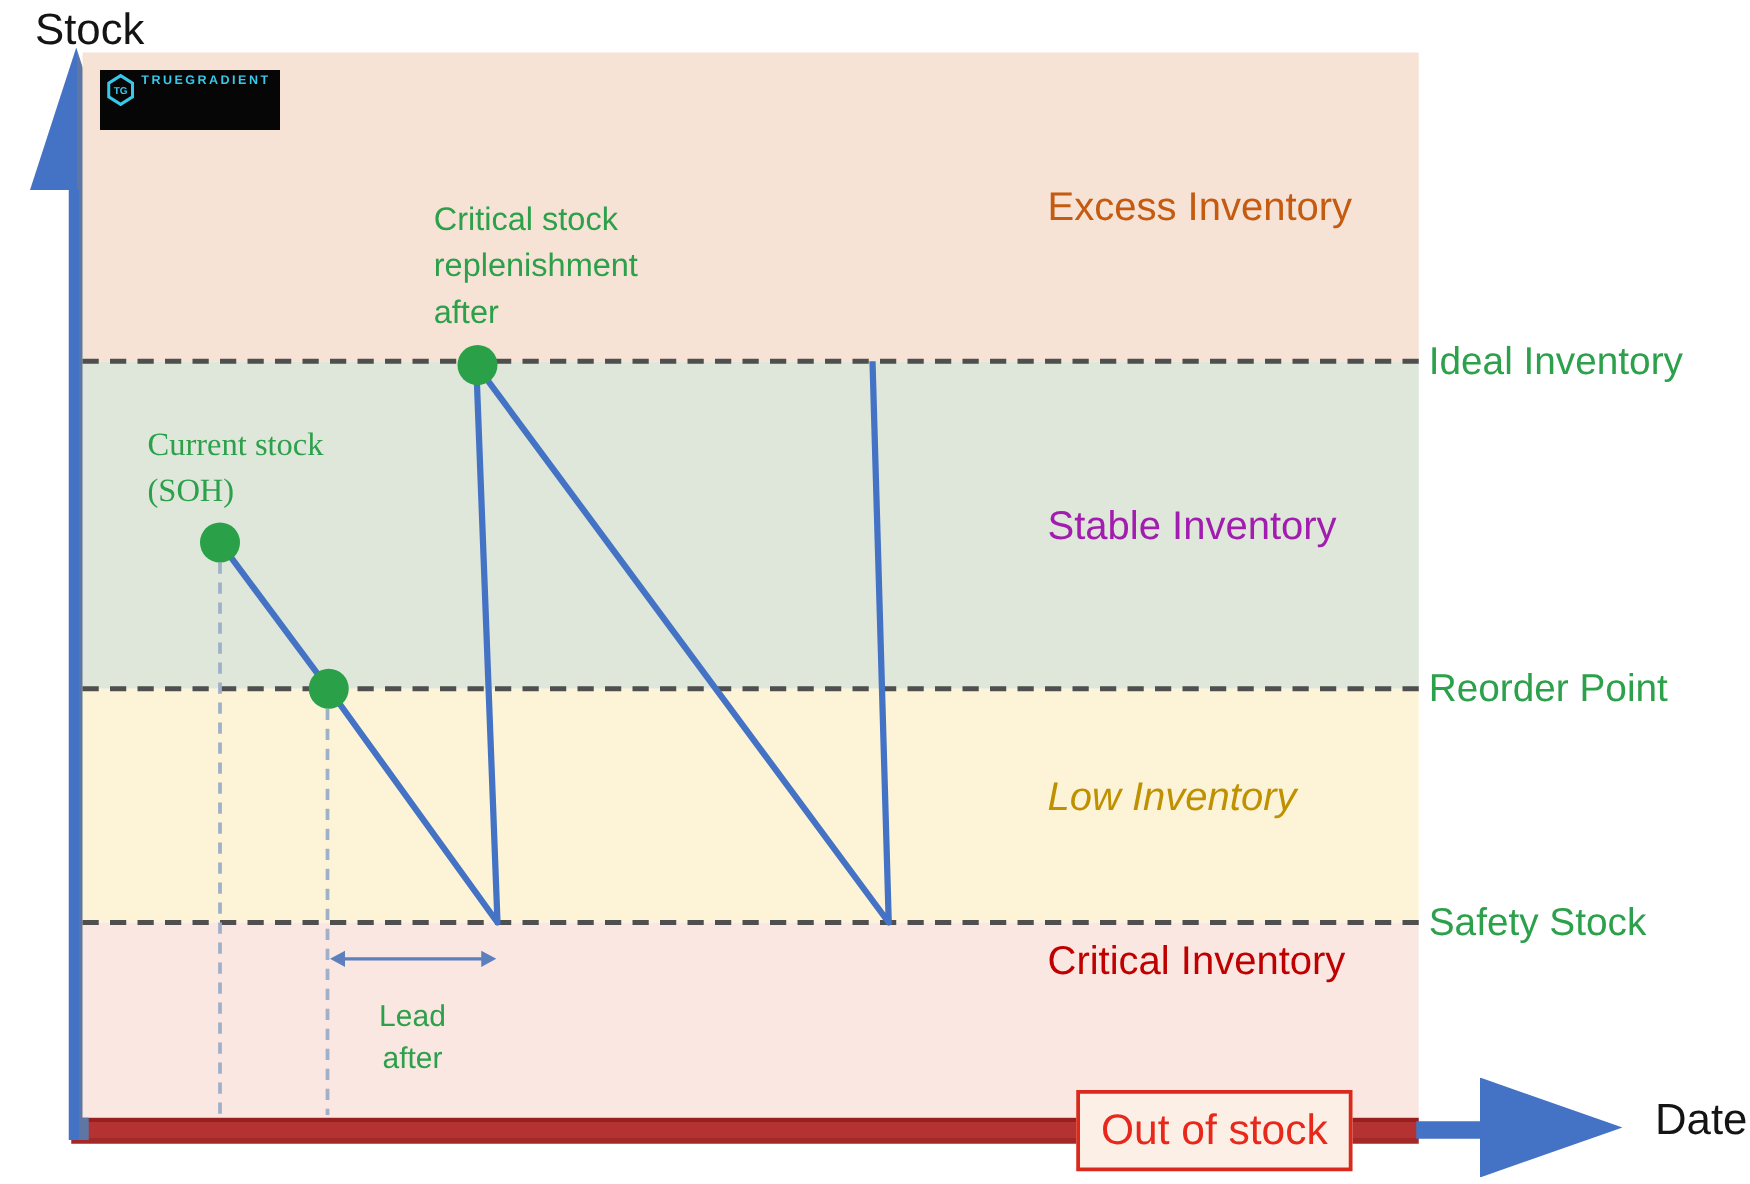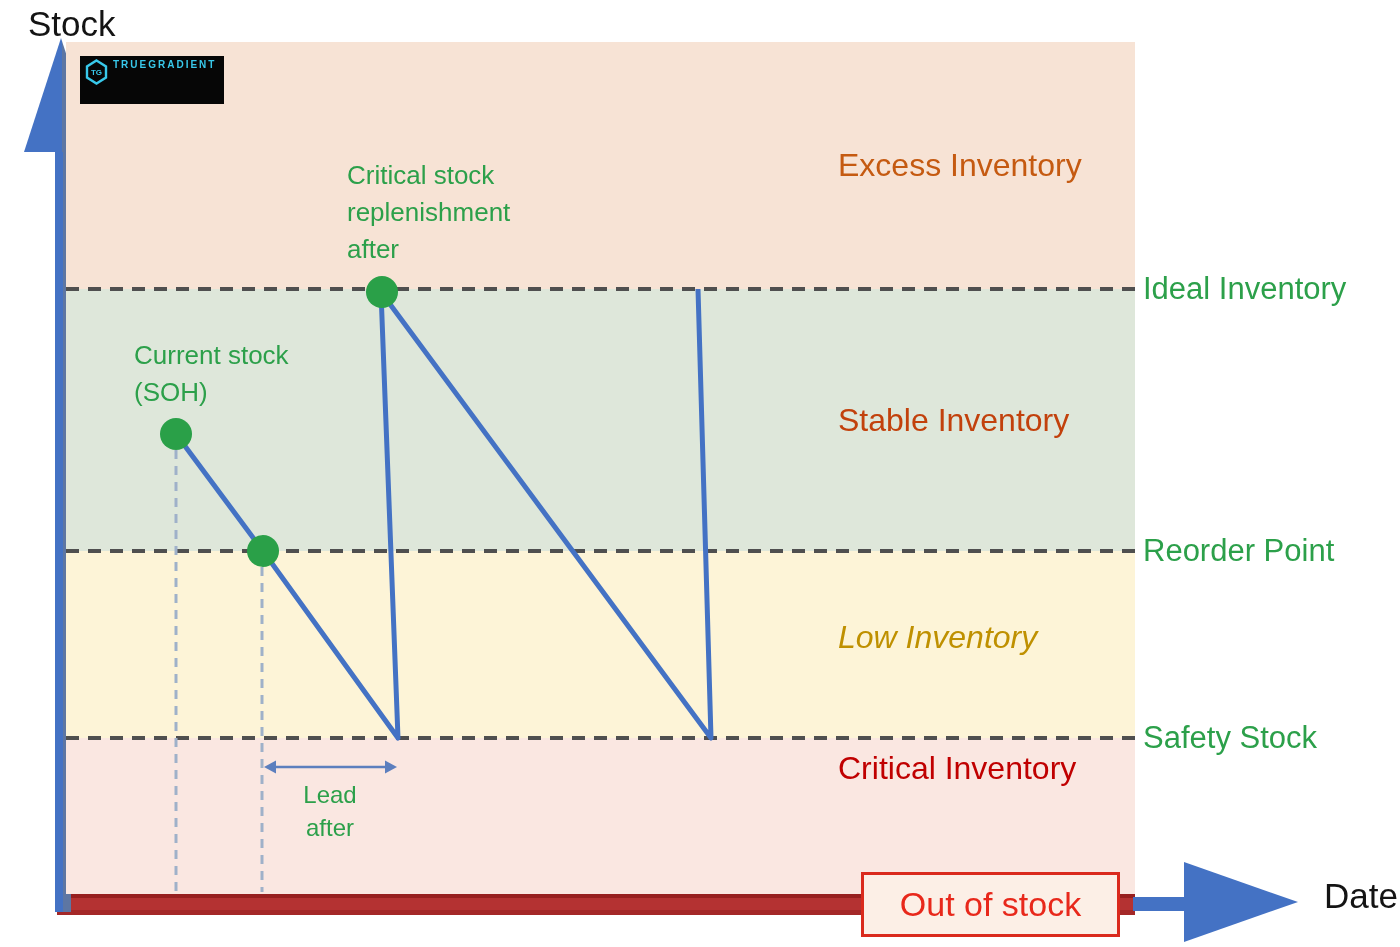--- a/index.html
+++ b/index.html
@@ -29,49 +29,49 @@
   
   .x-shaft { position:absolute; left:1133px; top:897px; width:54px; height:14px; background:#4472c4; }
   .x-head  { position:absolute; left:1184px; top:862px; width:114px; height:80px; background:#4472c4;
              clip-path:polygon(0% 0%, 100% 50%, 0% 100%); }
 
   
   .stock-bar { position:absolute; left:57px; top:894px; width:1078px; height:21px;
                background:linear-gradient(180deg,#971f1f 0 18%, #b43232 18% 78%, #a42828 78% 100%); }
 
   
-  .oos-box { position:absolute; left:861px; top:872px; width:259px; height:65px;
+  .oos-box { position:absolute; left:861px; top:872px; width:221px; height:65px;
              background:#fcefe6; border:3px solid #da2a1d; display:flex; align-items:center; justify-content:center; z-index:6; }
   .oos-text { color:#e8281b; font-size:34px; font-weight:500; white-space:nowrap; }
 
   
   .annotation { position:absolute; font-size:26px; line-height:37px; font-weight:500; white-space:nowrap; }
   #annot-updated-stock { left:347px; top:157px; }
-  #annot-current-stock { left:134px; top:337px; }
+  #annot-current-stock { left:118px; top:337px;font-family:Liberation Serif, serif; }
   #annot-lead-time { left:268px; top:778px; width:124px; text-align:center; font-size:24px; line-height:33px; }
 
   
   .logo { position:absolute; left:80px; top:56px; height:48px; background:#060606;
           display:flex; align-items:flex-start; gap:5px; padding:3px 8px 3px 5px; z-index:5; }
   .logo-name { color:#38c8ea; font-size:10px; font-weight:bold; letter-spacing:2px; white-space:nowrap; }
 
   svg.overlay { position:absolute; left:0; top:0; z-index:4; pointer-events:none; }
   .zone, .zone-label, .threshold-label { z-index:2; }
   .annotation { z-index:5; }
 </style>
 </head>
 <body>
 
 <div class="stage">
 
   <div id="zones-root">
       <div class="zone" style="top: 42px; height: 247px; background: rgb(247, 227, 213);"></div>
       <div class="zone-label" style="top: 145px; color: rgb(197, 90, 17);">Excess Inventory</div>
       <div class="zone" style="top: 289px; height: 262px; background: rgb(222, 231, 218);"></div>
-      <div class="zone-label" style="top: 400px; color: #c2410c;">Stable Inventory</div>
+      <div class="zone-label" style="top: 400px; color: #a21caf;">Stable Inventory</div>
       <div class="zone" style="top: 551px; height: 187px; background: rgb(253, 244, 215);"></div>
       <div class="zone-label" style="top: 617px; color: rgb(191, 144, 0); font-style: italic;">Low Inventory</div>
       <div class="zone" style="top: 738px; height: 156px; background: rgb(250, 231, 225);"></div>
       <div class="zone-label" style="top: 748px; color: rgb(192, 0, 0);">Critical Inventory</div>
     </div>
   <div id="threshold-labels-root">
       <div class="threshold-label" style="top: 268px; color: rgb(44, 160, 74);">Ideal Inventory</div>
       <div class="threshold-label" style="top: 530px; color: rgb(44, 160, 74);">Reorder Point</div>
       <div class="threshold-label" style="top: 717px; color: rgb(44, 160, 74);">Safety Stock</div>
     </div>
@@ -111,21 +111,21 @@
 
   <div id="annot-updated-stock" class="annotation" style="color: rgb(44, 160, 74);">
     <div>Critical stock</div>
     <div>replenishment</div>
     <div>after</div>
   </div>
   <div id="annot-current-stock" class="annotation" style="color: rgb(44, 160, 74);">
     <div>Current stock</div>
     <div>(SOH)</div>
   </div>
-  <div id="annot-lead-time" class="annotation" style="color: rgb(44, 160, 74);">
+  <div id="annot-lead-time" class="annotation" style="color: rgb(44, 160, 74); margin-top: 19px;">
     <div>Lead</div>
     <div>after</div>
   </div>
 
   <div class="oos-box">
     <span class="oos-text">Out of stock</span>
   </div>
 
 </div>
 

